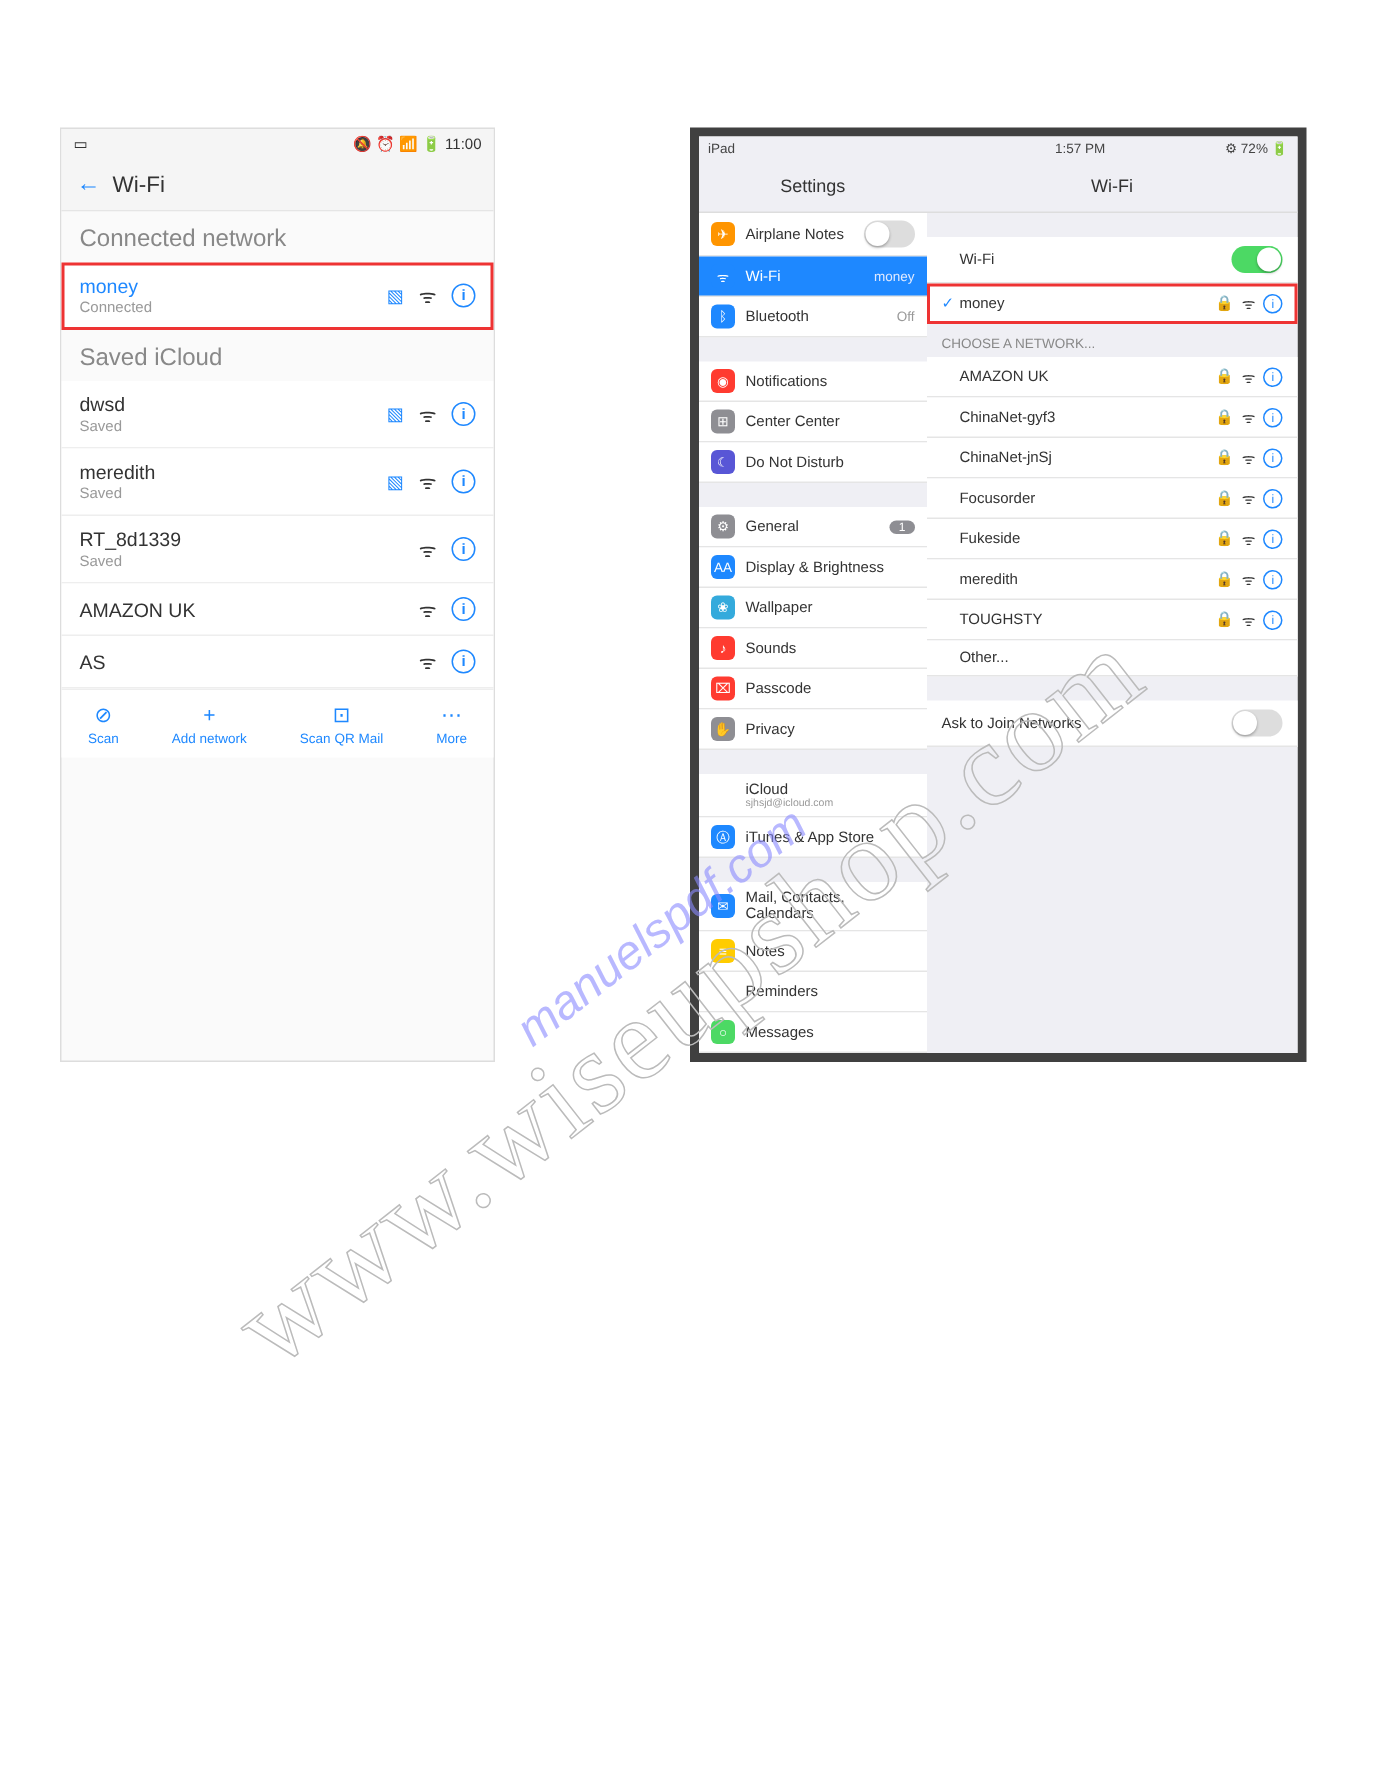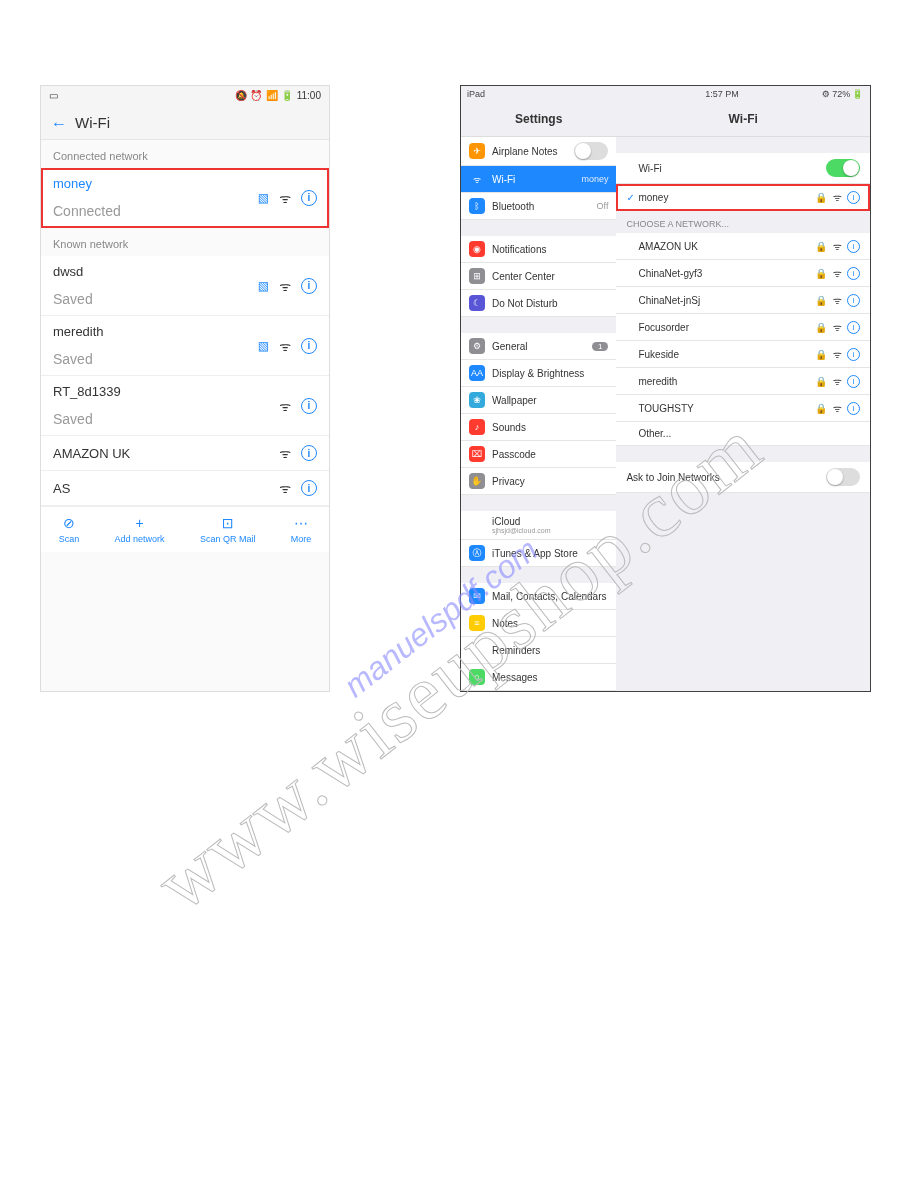--- a/index.html
+++ b/index.html
@@ -8,40 +8,40 @@
 
 .phone{width:290px;border:1px solid #ddd;background:#fafafa;font-size:12px;color:#333}
 .statusbar{display:flex;justify-content:space-between;align-items:center;padding:4px 8px;font-size:10px;background:#f5f5f5}
 .statusbar .r{display:flex;gap:3px;align-items:center}
 .titlebar{display:flex;align-items:center;gap:8px;padding:8px 10px;background:#f5f5f5;border-bottom:1px solid #e5e5e5}
 .back{color:#1e88ff;font-size:16px}
 .ttl{font-size:15px;font-weight:500}
 .row{display:flex;justify-content:space-between;align-items:center;padding:12px 12px;background:#fff;border-bottom:1px solid #eee}
 .toggle{width:36px;height:20px;border-radius:20px;background:#1e88ff;position:relative}
 .toggle::after{content:"";position:absolute;right:1px;top:1px;width:18px;height:18px;border-radius:50%;background:#fff}
-.sect{padding:10px 12px 6px;color:#888;font-size:11px;background:#fafafa}
+.sect{padding:10px 12px 6px;color:#888;font-size:16px;background:#fafafa}
 .net{padding:8px 12px;background:#fff;border-bottom:1px solid #eee;display:flex;justify-content:space-between;align-items:center}
 .net.mark{outline:2px solid #e33;outline-offset:-2px}
 .nl{display:flex;flex-direction:column}
 .nname{font-size:13px}
 .nname.blue{color:#1e88ff}
-.nsub{color:#999;font-size:14px;margin-top:12px}
+.nsub{color:#999;font-size:10px;margin-top:2px}
 .icons{display:flex;gap:10px;align-items:center}
 .qr{color:#1e88ff;font-size:12px}
 .wifi{font-size:13px}
 .info{width:16px;height:16px;border:1.5px solid #1e88ff;border-radius:50%;color:#1e88ff;font-size:10px;display:flex;align-items:center;justify-content:center;font-weight:600}
 .btmbar{display:flex;justify-content:space-around;padding:8px 0;background:#fff;border-top:1px solid #eee;color:#1e88ff;font-size:9px}
 .bb{display:flex;flex-direction:column;align-items:center;gap:3px}
 .bb .ic{font-size:14px}
 
-.ipad{width:411px;display:flex;font-size:11px;color:#333;border:1px solid #404040}
+.ipad{width:411px;display:flex;font-size:11px;color:#333;border:6px solid #404040}
 .left{width:38%;background:#efeff4}
 .right{width:62%;background:#efeff4}
 .istatus{display:flex;justify-content:space-between;padding:3px 6px;font-size:9px;color:#444}
-.ihdr{text-align:center;font-weight:700;padding:10px 0;border-bottom:1px solid #ddd;font-size:12px}
+.ihdr{text-align:center;font-weight:400;padding:10px 0;border-bottom:1px solid #ddd;font-size:12px}
 .sgap{height:16px}
 .srow{display:flex;align-items:center;gap:7px;padding:5px 8px;background:#fff;border-bottom:1px solid #e5e5e5;font-size:10px;position:relative}
 .srow.sel{background:#1e88ff;color:#fff}
 .srow .val{margin-left:auto;color:#999;font-size:9px}
 .srow.sel .val{color:#dfe9ff}
 .srow .badge{margin-left:auto;background:#8e8e93;color:#fff;border-radius:9px;padding:0 6px;font-size:8px}
 .sic{width:16px;height:16px;border-radius:4px;display:flex;align-items:center;justify-content:center;color:#fff;font-size:9px;flex-shrink:0}
 .sic.orange{background:#ff9500}.sic.blue{background:#1e88ff}.sic.gray{background:#8e8e93}
 .sic.red{background:#ff3b30}.sic.purple{background:#5856d6}.sic.teal{background:#34aadc}
 .sic.green{background:#4cd964}.sic.yellow{background:#ffcc00}
@@ -84,21 +84,21 @@
       <div class="nl">
         <span class="nname blue">money</span>
         <span class="nsub">Connected</span>
       </div>
       <div class="icons">
         <span class="qr">▧</span>
         <span class="wifi">ᯤ</span>
         <span class="info">i</span>
       </div>
     </div>
-    <div class="sect">Known network</div>
+    <div class="sect">Saved iCloud</div>
     <div id="android-saved">
         <div class="net">
     <div class="nl">
             <span class="nname">dwsd</span>
     <span class="nsub">Saved</span>
           </div>
     <div class="icons">
             <span class="qr">▧</span>
     <span class="wifi">ᯤ</span>
     <span class="info">i</span>

